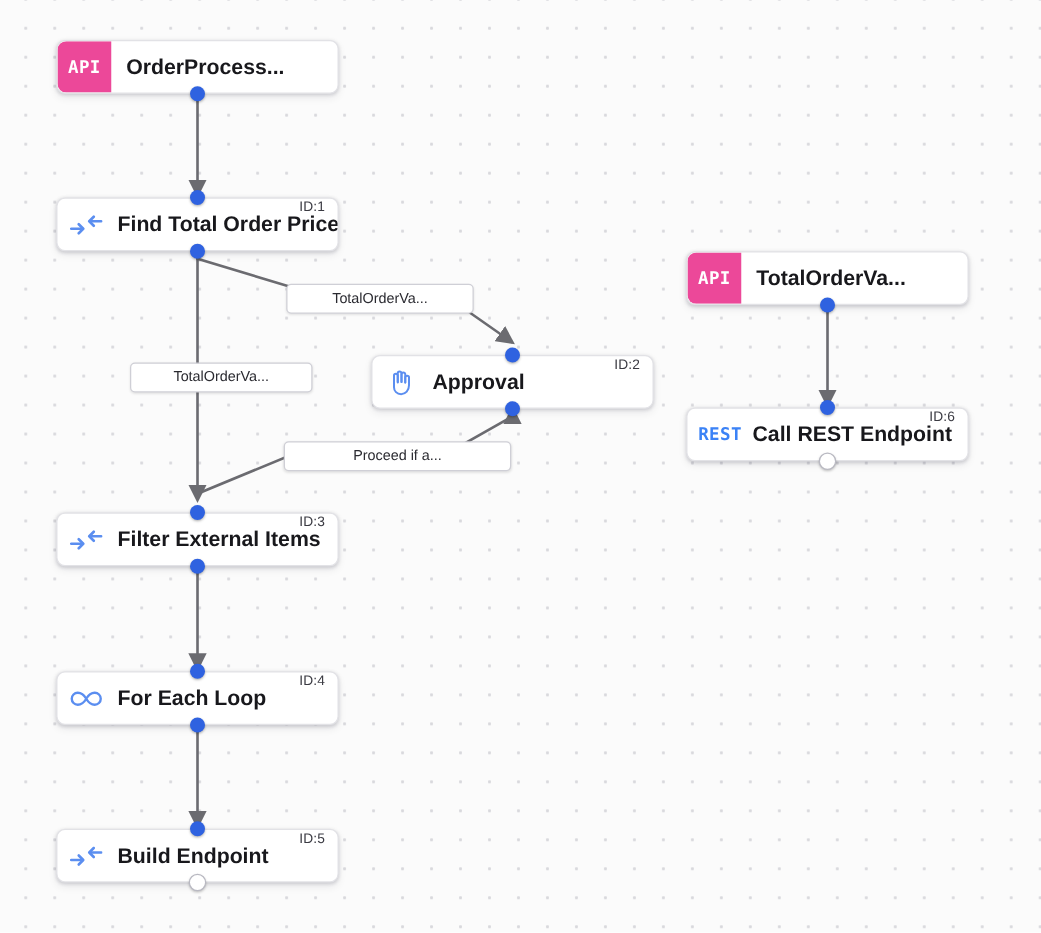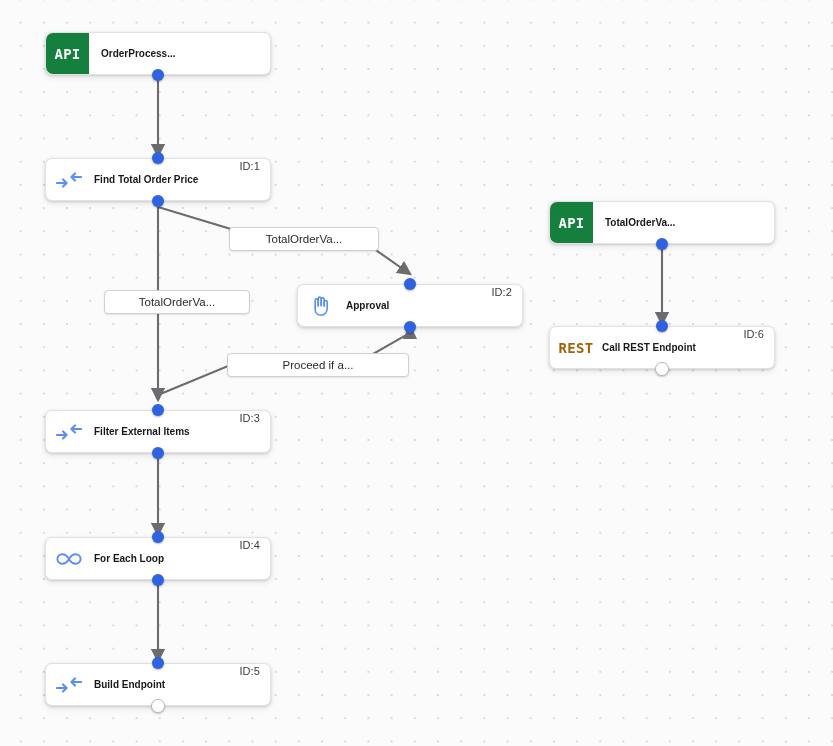--- a/index.html
+++ b/index.html
@@ -60,58 +60,58 @@
     height: 100%;
     border-radius: 7px;
     overflow: hidden;
   }
 
   
   .badge-fill {
     width: 43px;
     min-width: 43px;
     align-self: stretch;
-    background: #15803d;
+    background: #ec4899;
     color: #ffffff;
     display: flex;
     align-items: center;
     justify-content: center;
     font-family: "DejaVu Sans Mono", monospace;
     font-weight: 700;
     font-size: 14px;
     letter-spacing: 0.3px;
   }
 
   
   .badge-text {
     width: 52px;
     min-width: 52px;
     display: flex;
     align-items: center;
     justify-content: center;
-    color: #a16207;
+    color: #3b82f6;
     font-family: "DejaVu Sans Mono", monospace;
     font-weight: 700;
     font-size: 14px;
     letter-spacing: 0.3px;
   }
 
   
   .badge-icon {
     width: 46px;
     min-width: 46px;
     display: flex;
     align-items: center;
     justify-content: center;
     color: #5b8ef0;
   }
   .badge-icon svg { display: block; }
 
   .node-label {
-    font-size: 10px;
+    font-size: 17px;
     font-weight: 700;
     color: #18181c;
     white-space: nowrap;
     padding-left: 2px;
   }
   .badge-fill + .node-label { padding-left: 12px; }
   .badge-text + .node-label { padding-left: 0px; }
 
   
   .node-id {

